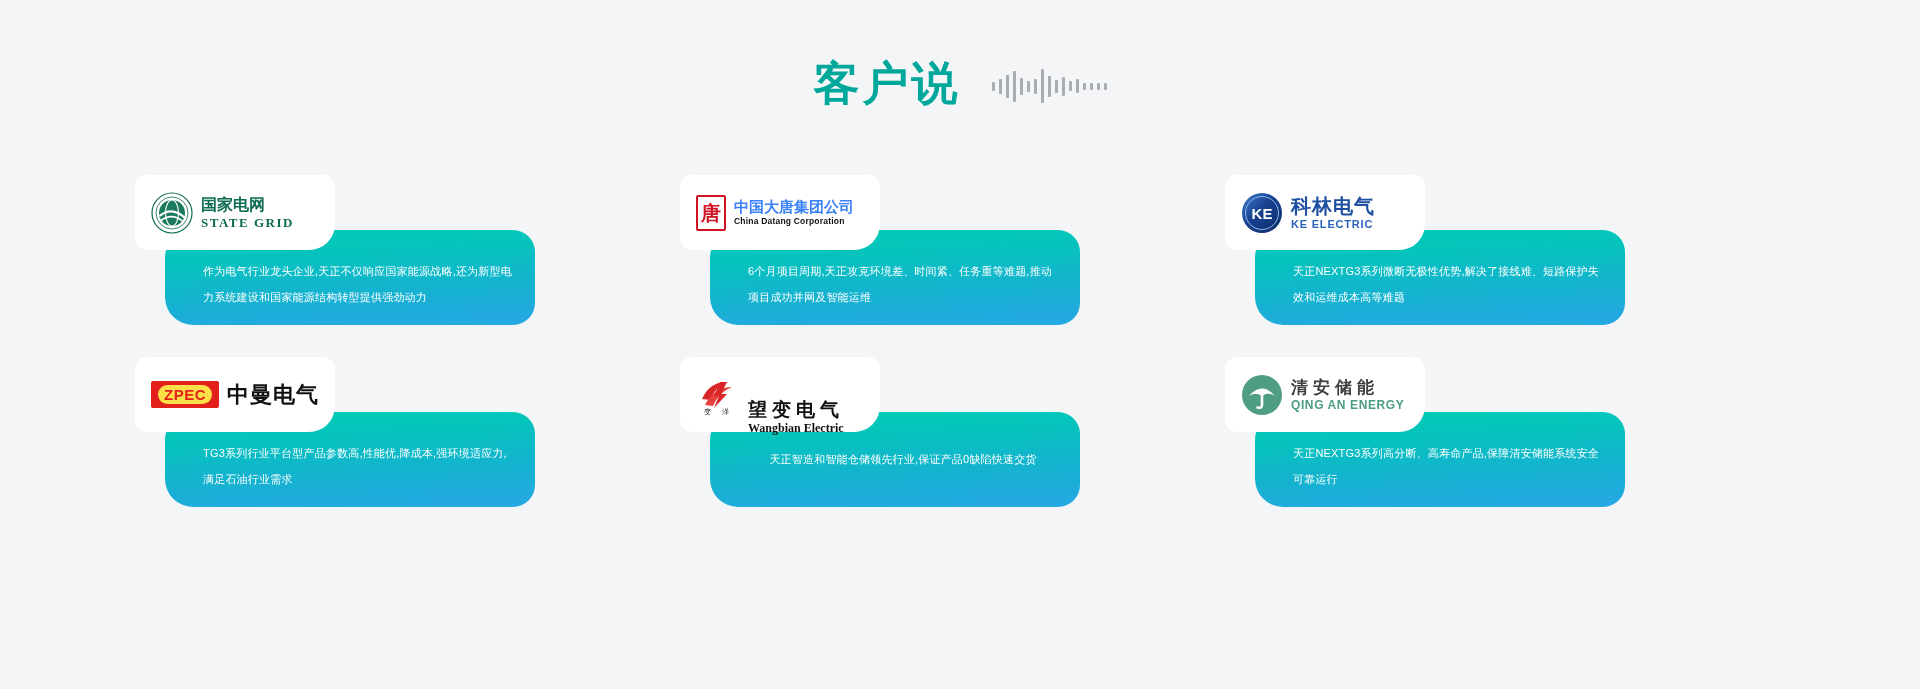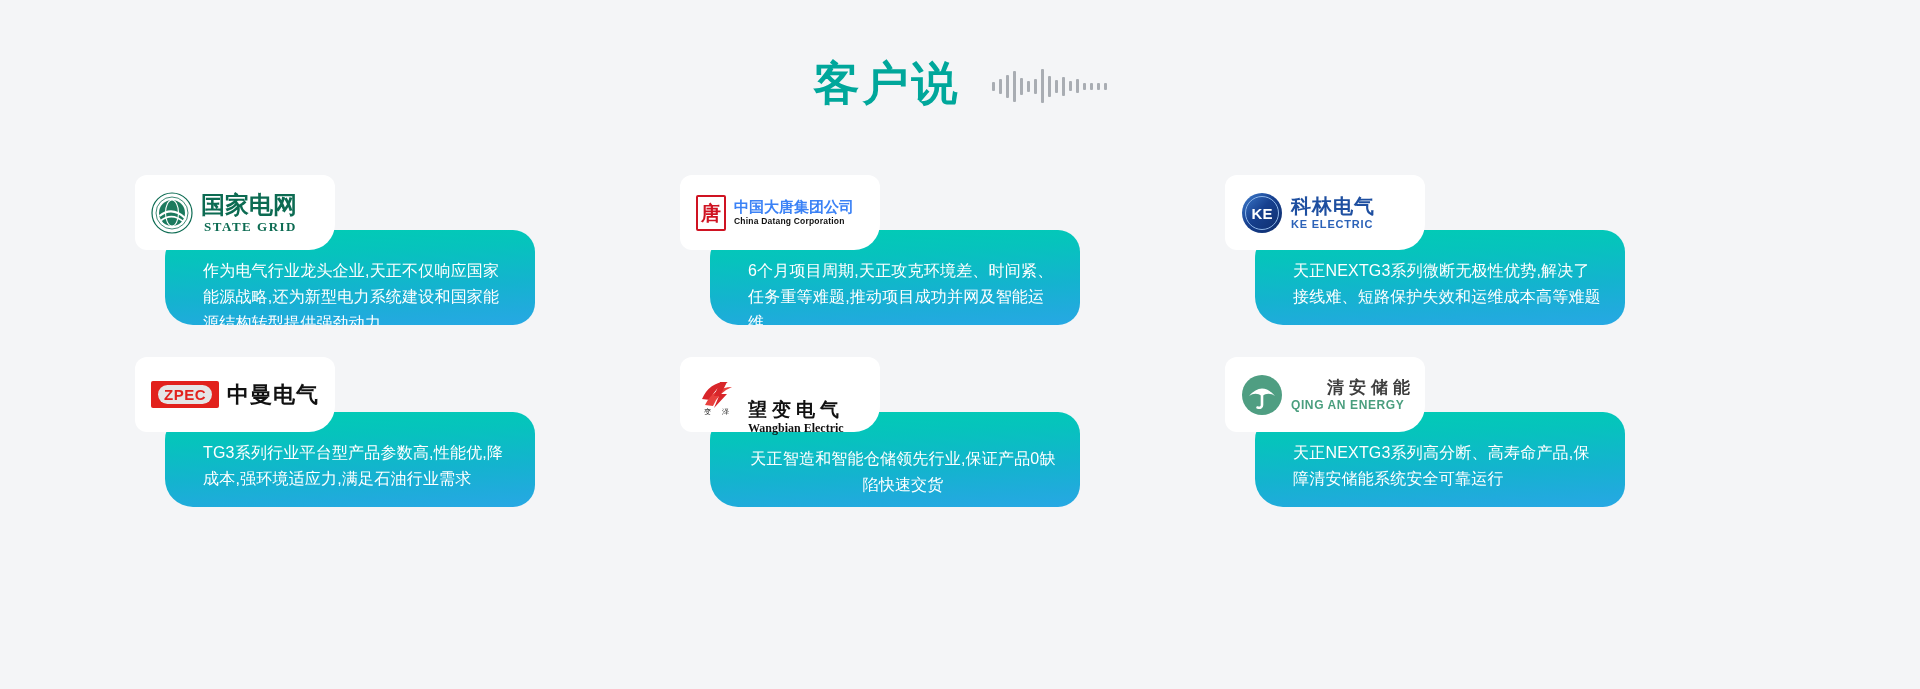--- a/index.html
+++ b/index.html
@@ -83,21 +83,21 @@
     border-top-left-radius: 28px;
     overflow: hidden;
   }
 
   .card-quote {
     position: absolute;
     left: 38px;
     right: 22px;
     top: 28px;
     color: #ffffff;
-    font-size: 16px;
+    font-size: 11px;
     line-height: 26px;
     font-weight: 500;
     letter-spacing: 0.2px;
     font-family: "Liberation Sans", "DejaVu Sans", sans-serif;
   }
 
   .card-quote.single-line {
     top: 34px;
     text-align: center;
   }
@@ -146,54 +146,54 @@
 
   .logo-en {
     font-size: 10px;
     font-weight: 700;
     letter-spacing: 0.6px;
     white-space: nowrap;
     margin-top: 3px;
   }
 
   
-  .brand-state-grid .logo-cn { color: #0c6b52; font-size: 24px; letter-spacing: 0px; }
+  .brand-state-grid .logo-cn { color: #0c6b52; font-size: 16px; letter-spacing: 0px; }
   .brand-state-grid .logo-en { color: #0c6b52; font-family: "Liberation Serif", "DejaVu Serif", serif; font-size: 13px; letter-spacing: 1.5px; text-align: right; }
 
   .brand-datang .logo-cn { color: #3b82f6; font-size: 15px; letter-spacing: 0px; }
   .brand-datang .logo-en { color: #111111; font-size: 8.5px; letter-spacing: 0.2px; font-weight: 700; }
 
   .brand-ke .logo-cn { color: #1e4fa0; font-size: 20px; letter-spacing: 1px; }
   .brand-ke .logo-en { color: #2b62b8; font-size: 11px; letter-spacing: 0.8px; }
 
   .brand-zpec .logo-cn { color: #111111; font-size: 22px; letter-spacing: 1px; }
 
   .brand-wangbian .logo-cn { color: #111111; font-size: 19px; letter-spacing: 5px; font-family: "Liberation Serif", "DejaVu Serif", serif; margin-top: 44px; }
   .brand-wangbian .logo-en { color: #111111; font-size: 12px; letter-spacing: 0px; font-family: "Liberation Serif", "DejaVu Serif", serif; }
 
-  .brand-qingan .logo-cn { color: #3f3f3f; font-size: 17px; letter-spacing: 5px; margin-left: 36px; }
+  .brand-qingan .logo-cn { color: #3f3f3f; font-size: 17px; letter-spacing: 5px; }
   .brand-qingan .logo-en { color: #4a9e7e; font-size: 12px; letter-spacing: 0.6px; }
 
   
   .zpec-box {
     background: #e2211c;
     color: #ffffff;
     font-size: 15px;
     font-weight: 700;
     letter-spacing: 0.5px;
     padding: 4px 7px;
     border-radius: 2px;
     display: inline-flex;
     align-items: center;
     justify-content: center;
     line-height: 1;
     font-family: "Liberation Sans", "DejaVu Sans", sans-serif;
   }
   .zpec-box .oval {
-    background: #e5e5e5;
+    background: #fde047;
     color: #e2211c;
     border-radius: 12px;
     padding: 2px 6px;
   }
 
   
   .datang-seal {
     width: 30px;
     height: 36px;
     border: 2.5px solid #cf1322;

